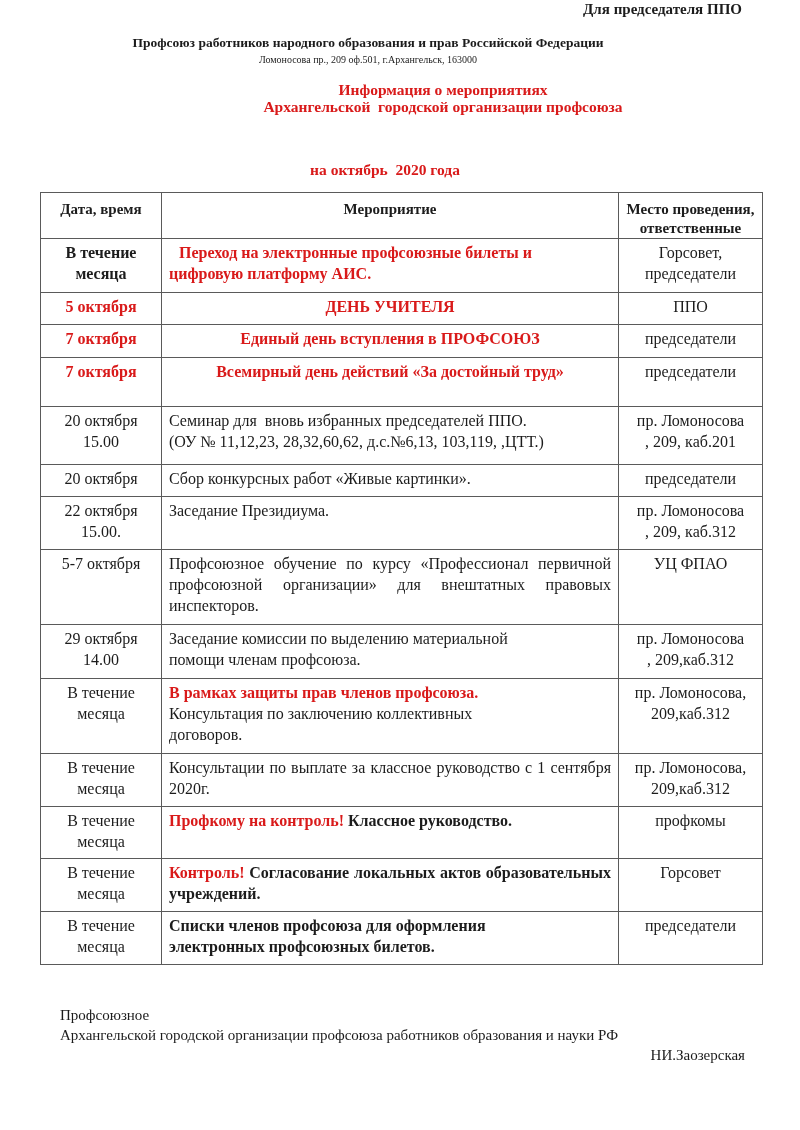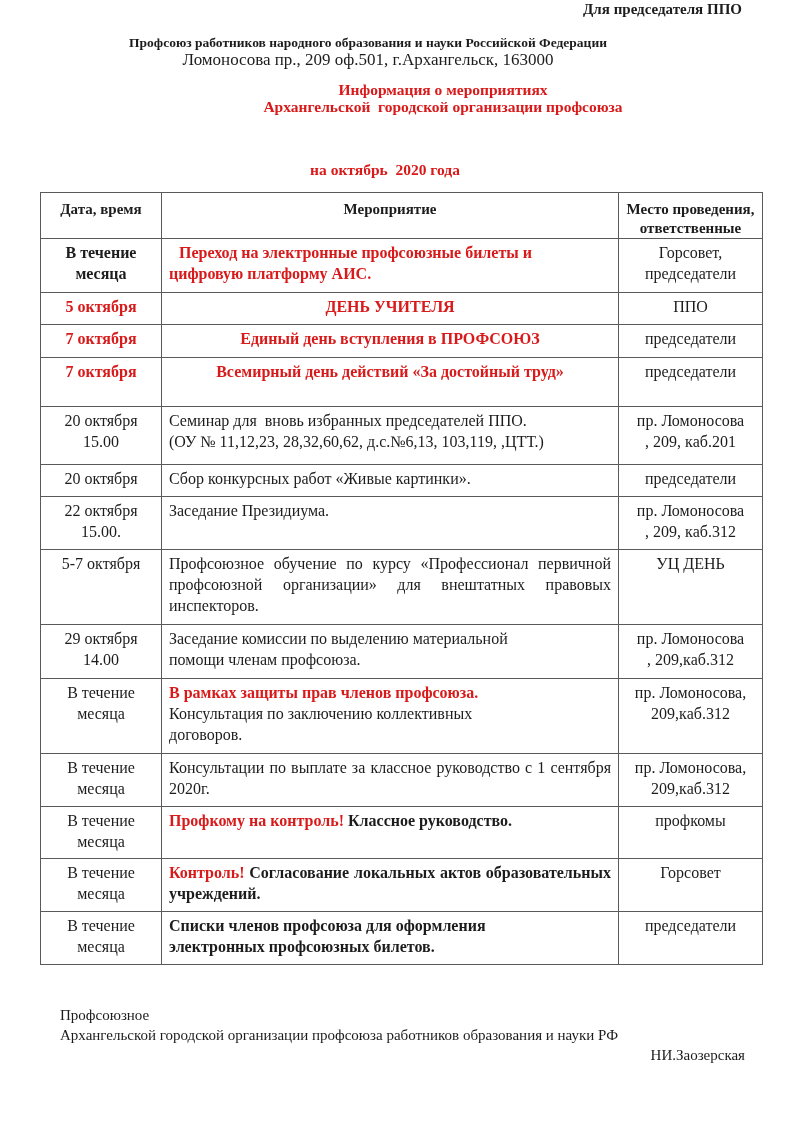--- a/index.html
+++ b/index.html
@@ -14,21 +14,21 @@
     font-family:"Liberation Serif","DejaVu Serif",serif;
     color:var(--text);
   }
   .page{position:relative;width:800px;height:1130px;overflow:hidden;background:#fff;}
   .recipient{
     margin-right:58px;text-align:right;
     font-weight:bold;font-size:15px;line-height:19px;
   }
   .org-block{width:736px;margin-top:16px;text-align:center;}
   .org-bold{font-weight:bold;font-size:13.5px;line-height:16.5px;}
-  .org-address{font-size:17px;line-height:16.5px;text-align:center;}
+  .org-address{font-size:10px;line-height:16.5px;text-align:center;}
   .title-block{
     margin-top:13px;padding-left:86px;text-align:center;
     color:var(--accent);font-weight:bold;font-size:15.5px;line-height:17px;
   }
   .shift-left{position:relative;left:-58px;margin-top:46px;}
   table.events{
     border-collapse:collapse;table-layout:fixed;
     width:722px;margin:14px 0 0 40px;
   }
   col.c1{width:121px;} col.c2{width:457px;} col.c3{width:144px;}
@@ -56,21 +56,21 @@
   .sig-name{text-align:right;}
 </style>
 </head>
 <body>
 
 <div class="page">
 
   <div class="recipient">Для председателя ППО</div>
 
   <div class="org-block">
-    <div class="org-bold">Профсоюз работников народного образования и науки Российской Федерации</div>
+    <div class="org-bold">Профсоюз работников народного образования и прав Российской Федерации</div>
     <div class="org-address">Ломоносова пр., 209 оф.501, г.Архангельск, 163000</div>
   </div>
 
   <div class="title-block">
     <div class="title-line">Информация о мероприятиях</div>
     <div class="title-line">Архангельской&nbsp; городской организации профсоюза</div>
     <div class="title-line shift-left">на октябрь&nbsp; 2020 года</div>
   </div>
 
   <table class="events">
@@ -127,21 +127,21 @@
         <tr style="height: 53px;">
           <td class="date normal">22 октября
 15.00.</td>
           <td class="event align-left"><span class="seg-normal">Заседание Президиума.</span></td>
           <td class="place">пр. Ломоносова
 , 209, каб.312</td>
         </tr>
         <tr style="height: 75px;">
           <td class="date normal">5-7 октября</td>
           <td class="event align-justify"><span class="seg-normal">Профсоюзное обучение по курсу «Профессионал первичной профсоюзной организации» для внештатных правовых инспекторов.</span></td>
-          <td class="place">УЦ ДЕНЬ</td>
+          <td class="place">УЦ ФПАО</td>
         </tr>
         <tr style="height: 54px;">
           <td class="date normal">29 октября
 14.00</td>
           <td class="event align-left"><span class="seg-normal">Заседание комиссии по выделению материальной
 помощи членам профсоюза.</span></td>
           <td class="place">пр. Ломоносова
 , 209,каб.312</td>
         </tr>
         <tr style="height: 75px;">

